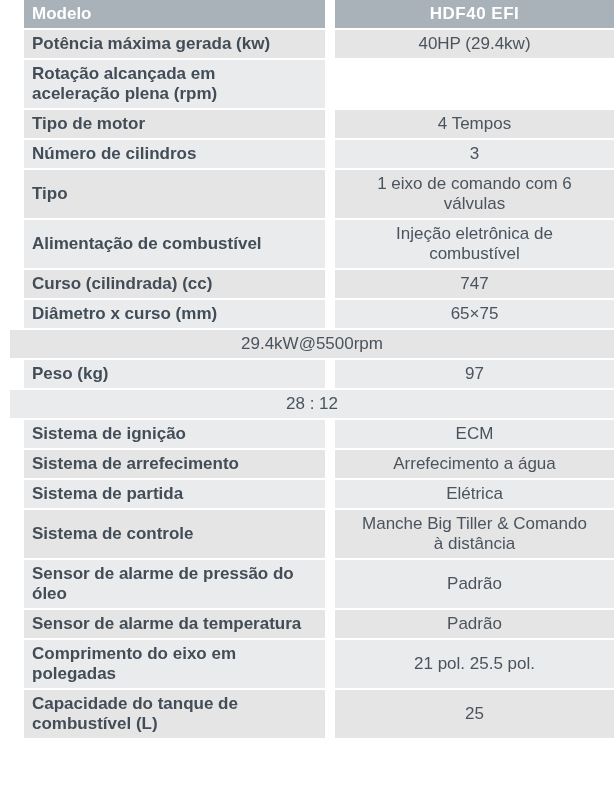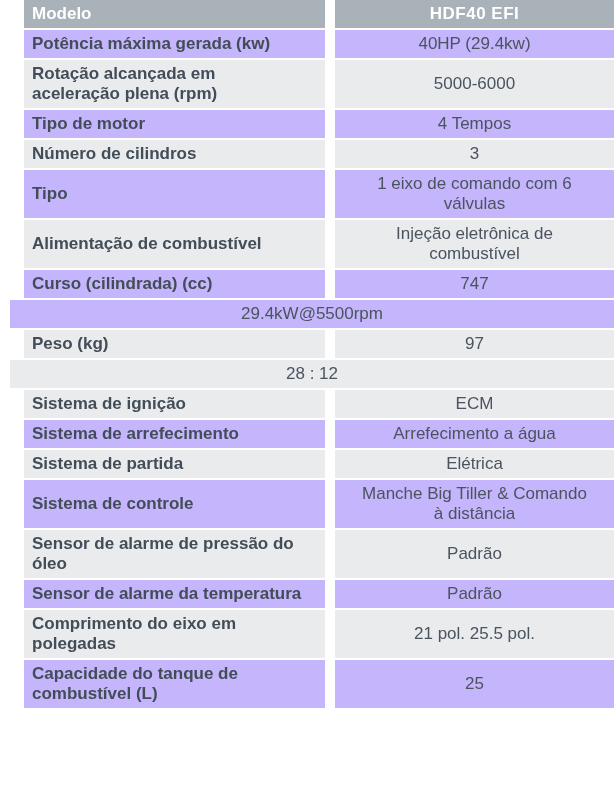--- a/index.html
+++ b/index.html
@@ -44,21 +44,21 @@
     display: flex;
     align-items: center;
     justify-content: center;
     text-align: center;
     font-size: 17px;
     line-height: 20px;
     color: #4b545e;
     min-height: 28px;
   }
   .row-light .cell-label,
-  .row-light .cell-value { background: #c4b5fd; }
+  .row-light .cell-value { background: #e5e5e5; }
   .row-gray .cell-label,
   .row-gray .cell-value { background: #e9ebed; }
   .row-header .cell-label,
   .row-header .cell-value {
     background: #a9b1b9;
     color: #ffffff;
   }
   .row-header .cell-value {
     font-weight: bold;
     letter-spacing: 0.5px;
@@ -78,21 +78,20 @@
   </div>
 
 <div class="spec-row row-light">
       <div class="cell-label">Potência máxima gerada (kw)</div>
       <div class="col-gap"></div>
       <div class="cell-value">40HP (29.4kw)</div>
     </div>
     <div class="spec-row row-gray">
       <div class="cell-label">Rotação alcançada em aceleração plena (rpm)</div>
       <div class="col-gap"></div>
-      <div class="cell-value">5000-6000</div>
     </div>
     <div class="spec-row row-light">
       <div class="cell-label">Tipo de motor</div>
       <div class="col-gap"></div>
       <div class="cell-value">4 Tempos</div>
     </div>
     <div class="spec-row row-gray">
       <div class="cell-label">Número de cilindros</div>
       <div class="col-gap"></div>
       <div class="cell-value">3</div>
@@ -104,20 +103,25 @@
     </div>
     <div class="spec-row row-gray">
       <div class="cell-label">Alimentação de combustível</div>
       <div class="col-gap"></div>
       <div class="cell-value">Injeção eletrônica de combustível</div>
     </div>
     <div class="spec-row row-light">
       <div class="cell-label">Curso (cilindrada) (cc)</div>
       <div class="col-gap"></div>
       <div class="cell-value">747</div>
+    </div>
+    <div class="spec-row row-gray">
+      <div class="cell-label">Diâmetro x curso (mm)</div>
+      <div class="col-gap"></div>
+      <div class="cell-value">65×75</div>
     </div>
     <div class="spec-row row-light">
       <div class="col-gap"></div>
       <div class="cell-value">29.4kW@5500rpm</div>
     </div>
     <div class="spec-row row-gray">
       <div class="cell-label">Peso (kg)</div>
       <div class="col-gap"></div>
       <div class="cell-value">97</div>
     </div>

